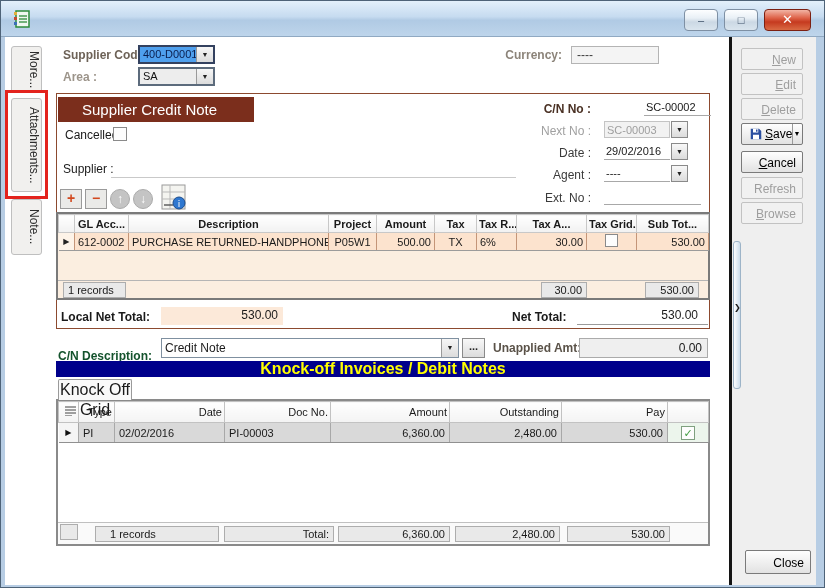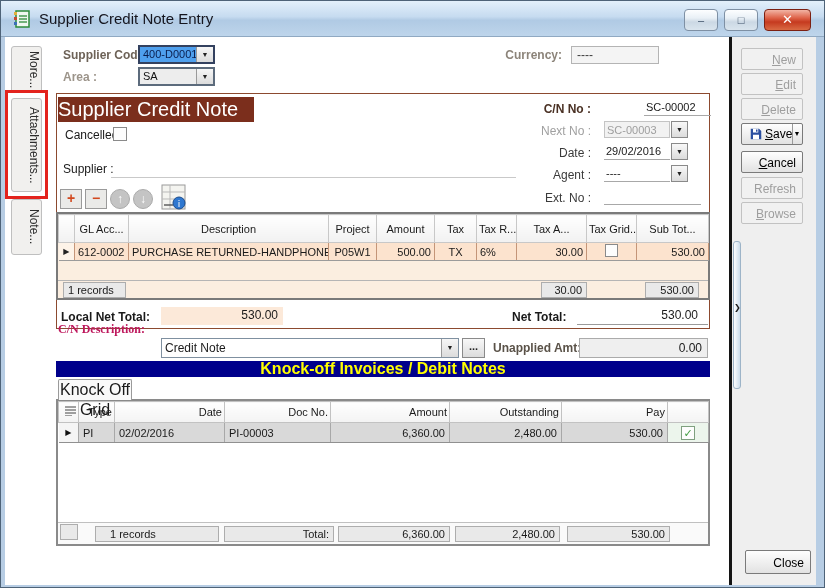--- a/index.html
+++ b/index.html
@@ -50,32 +50,32 @@
   .dd-btn{position:absolute;width:17px;height:17px;border:1px solid #8A8A8A;
     background:linear-gradient(#F8F8F8,#DCDCDC);text-align:center;font-size:7px;line-height:15px;color:#222;}
   .underline-val{position:absolute;height:17px;line-height:16px;border-bottom:1px solid #A8A8A8;
     font-size:11px;padding:0 2px;white-space:nowrap;}
   .cb{display:inline-block;width:14px;height:14px;border:1px solid #8A8A8A;background:#FDFDFD;
     text-align:center;line-height:12px;font-size:11px;}
   .cb .tick{color:#3F9B3F;font-weight:bold;}
   
   .cn-panel{position:absolute;left:55px;top:92px;width:654px;height:236px;border:1px solid #8C4A2F;background:#FFF;}
   .cn-banner{position:absolute;left:57px;top:96px;width:196px;height:25px;background:#7B2E1C;
-    color:#FFFFFF;font-size:20px;line-height:25px;padding-left:0;z-index:5;}
+    color:#FFFFFF;font-size:15px;line-height:25px;padding-left:24px;z-index:5;}
   .toolbtn{position:absolute;width:22px;height:20px;border:1px solid #9A9A9A;background:#EAEAE8;
     text-align:center;font-weight:bold;font-size:14px;line-height:17px;color:#D2491F;}
   .circlebtn{position:absolute;width:20px;height:20px;border-radius:50%;background:#C4C4C4;
     border:1px solid #ABABAB;color:#FFFFFF;font-weight:bold;text-align:center;line-height:18px;font-size:12px;}
   
   table{border-collapse:collapse;table-layout:fixed;}
   .grid1-wrap{position:absolute;left:55px;top:211px;width:654px;height:88px;border:2px solid #7A7A7A;
     background:#FBEEE0;display:flex;flex-direction:column;}
   .grid1-wrap table{width:650px;font-size:11px;}
-  .grid1-wrap th{height:28px;background:linear-gradient(#FFFFFF,#F1F1F1);border:1px solid #C8C8C8;
-    font-weight:normal;text-align:center;padding:0 2px;overflow:hidden;white-space:nowrap;}
+  .grid1-wrap th{height:18px;background:linear-gradient(#FFFFFF,#F1F1F1);border:1px solid #C8C8C8;
+    font-weight:bold;text-align:center;padding:0 2px;overflow:hidden;white-space:nowrap;}
   .grid1-wrap td{height:18px;background:#FCE3CE;border-right:1px solid #C49578;border-bottom:1px solid #9B9B9B;
     padding:0 3px;overflow:hidden;white-space:nowrap;}
   .grid1-wrap td.sel{background:#FDF3E8;text-align:center;font-size:8px;color:#222;padding:0;}
   .g1-footer{margin-top:auto;height:18px;border-top:1px solid #B5B5B5;position:relative;background:#FBEEE0;}
   .badge{position:absolute;top:1px;height:16px;line-height:14px;background:#E9E9E9;border:1px solid #ADADAD;
     font-size:11px;padding:0 4px;}
   .num{text-align:right;}
   .ctr{text-align:center;}
   
   .ko-banner{position:absolute;left:55px;top:360px;width:654px;height:16px;background:#00008B;
@@ -111,21 +111,20 @@
   <div class="titlebar">
     <svg class="app-icon" viewBox="0 0 18 18">
       <rect x="3" y="1" width="13" height="16" fill="#EFF7EF" stroke="#2E8B3A" stroke-width="1.5"></rect>
       <line x1="6" y1="6" x2="14" y2="6" stroke="#2E8B3A" stroke-width="1.3"></line>
       <line x1="6" y1="9" x2="14" y2="9" stroke="#2E8B3A" stroke-width="1.3"></line>
       <line x1="6" y1="12" x2="14" y2="12" stroke="#2E8B3A" stroke-width="1.3"></line>
       <rect x="1" y="2" width="3" height="3" fill="#E2B13C"></rect>
       <rect x="1" y="7" width="3" height="3" fill="#C24B2F"></rect>
       <rect x="1" y="12" width="3" height="3" fill="#3C6FB8"></rect>
     </svg>
-    <span class="title-text">Supplier Credit Note Entry</span>
     <div class="wbtn min"><span>–</span></div>
     <div class="wbtn max"><span>□</span></div>
     <div class="wbtn close"><span>✕</span></div>
   </div>
 
   <div class="main-slab"></div>
   <div class="right-slab"></div>
   <div class="splitter">
     <span class="chev">❯</span>
   </div>
@@ -239,21 +238,21 @@
       <span class="badge num" style="left:483px;width:46px;">30.00</span>
       <span class="badge num" style="left:587px;width:54px;">530.00</span>
     </div>
   </div>
 
   <span class="lbl bold" style="left:60px;top:309px;">Local Net Total:</span>
   <div class="field num" style="left:160px;top:306px;width:122px;background:#FCE9D9;">530.00</div>
   <span class="lbl bold" style="left:511px;top:309px;">Net Total:</span>
   <div class="field num" style="left:576px;top:306px;width:131px;border-bottom:1px solid #9A9A9A;padding-right:10px;">530.00</div>
 
-  <span class="lbl bold" style="left:57px;top:321px;color:#be185d;font-family:Liberation Serif, serif;">C/N Description:</span>
+  <span class="lbl bold" style="left:57px;top:348px;color:#14532d;">C/N Description:</span>
   <div class="combo" style="left:160px;top:337px;width:298px;height:20px;border:1px solid #7F90A0;">
     <span class="val" style="line-height:18px;font-size:12px;">Credit Note</span>
     <span class="btn" style="line-height:18px;">▼</span>
   </div>
   <div class="dd-btn" style="left:461px;top:337px;width:23px;height:20px;font-size:11px;line-height:14px;font-weight:bold;">...</div>
   <span class="lbl bold" style="left:492px;top:340px;color:#5A5248;">Unapplied Amt:</span>
   <div class="field num" style="left:578px;top:337px;width:129px;height:20px;line-height:18px;background:#EFEFEF;border:1px solid #ABABAB;">0.00</div>
 
   <div class="ko-banner">Knock-off Invoices / Debit Notes</div>
   <div class="ko-tab">Knock Off Grid</div>

